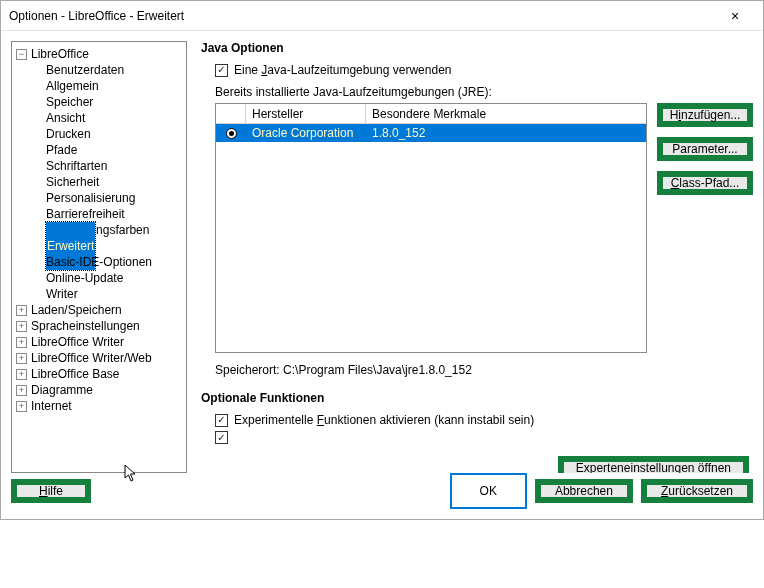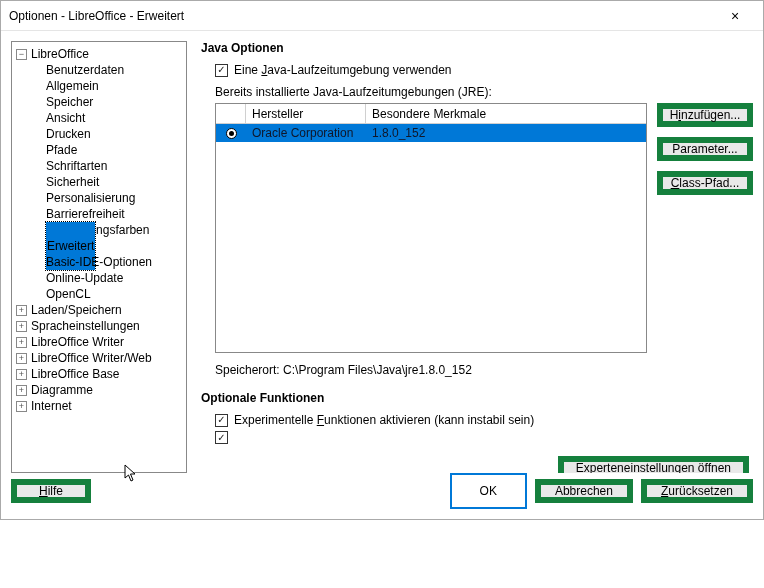--- a/index.html
+++ b/index.html
@@ -6,36 +6,36 @@
 body { background: #fff; width: 764px; height: 588px; overflow: hidden; position: relative; }
 .window { width: 764px; height: 520px; border: 1px solid #aaa; background: #fff; display: flex; flex-direction: column; }
 .titlebar { height: 30px; display: flex; align-items: center; padding: 0 8px; border-bottom: 1px solid #e5e5e5; }
 .titlebar .title { flex: 1; font-size: 12px; }
 .titlebar .close { width: 40px; text-align: center; font-size: 14px; cursor: default; }
 .body { flex: 1; display: flex; padding: 10px 10px 0 10px; gap: 14px; overflow: hidden; }
 .tree { width: 176px; border: 1px solid #888; padding: 4px 2px; overflow: auto; background: #fff; }
 .tree-node { display: flex; align-items: center; height: 16px; padding-left: 2px; white-space: nowrap; }
 .tree-node .exp { width: 11px; height: 11px; border: 1px solid #888; display: inline-flex; align-items: center; justify-content: center; font-size: 9px; line-height: 1; margin-right: 4px; cursor: default; color:#555; }
 .tree-child { padding-left: 32px; height: 16px; display: flex; align-items: center; white-space: nowrap; }
-.tree-child.selected span { background: #0078d7; color: #000000; outline: 1px dotted #000; padding: 17px 1px; }
+.tree-child.selected span { background: #0078d7; color: #fef9c3; outline: 1px dotted #000; padding: 17px 1px; }
 .content { flex: 1; display: flex; flex-direction: column; }
 .section-title { font-weight: 600; margin-bottom: 6px; }
 .chk-row { display: flex; align-items: center; gap: 6px; margin: 2px 0 2px 14px; }
 .chk { width: 13px; height: 13px; border: 1px solid #333; display: inline-flex; align-items: center; justify-content: center; font-size: 10px; line-height: 1; cursor: default; }
 .chk::after { content: "✓"; color: #222; }
 .sublabel { margin: 6px 0 4px 14px; }
 .row { display: flex; gap: 10px; }
 .table-wrap { flex: 1; border: 1px solid #888; height: 250px; background: #fff; display: flex; flex-direction: column; }
 .thead { display: flex; background: #fff; border-bottom: 1px solid #d0d0d0; height: 20px; }
 .th { border-right: 1px solid #d0d0d0; padding: 2px 6px; display:flex; align-items:center; }
 .th.radio { width: 30px; }
 .th.manu { width: 120px; }
 .th.ver { width: 96px; }
 .th.feat { flex: 1; border-right: none; }
-.trow { display: flex; height: 18px; align-items: center; background: #0078d7; color: #0f172a; }
+.trow { display: flex; height: 18px; align-items: center; background: #0078d7; color: #fef9c3; }
 .td { padding: 0 6px; }
 .td.radio { width: 30px; display:flex; justify-content:center; }
 .radio-dot { width: 11px; height: 11px; border-radius: 50%; border: 1px solid #000; background: #fff; display:flex; align-items:center; justify-content:center; }
 .radio-dot::after { content:""; width:5px; height:5px; border-radius:50%; background:#000; }
 .td.manu { width: 120px; }
 .td.ver { width: 96px; }
 .td.feat { flex: 1; }
 .side-btns { display: flex; flex-direction: column; gap: 10px; width: 96px; }
 .btn { border: 6px solid #15803d; background: #e9e9e9; height: 24px; display:flex; align-items:center; justify-content:center; padding: 0 8px; cursor: default; white-space: nowrap; }
 .loc { margin: 10px 0 14px 14px; }
@@ -99,21 +99,21 @@
           <div class="tree-child selected">
             <span>Erweitert</span>
           </div>
           <div class="tree-child">
             <span>Basic-IDE-Optionen</span>
           </div>
           <div class="tree-child">
             <span>Online-Update</span>
           </div>
           <div class="tree-child">
-            <span>OpenCL</span>
+            <span>Writer</span>
           </div>
         </div>
       <div id="tree-siblings">
           <div class="tree-node">
             <span class="exp">+</span>
             <span>Laden/Speichern</span>
           </div>
           <div class="tree-node">
             <span class="exp">+</span>
             <span>Spracheinstellungen</span>

